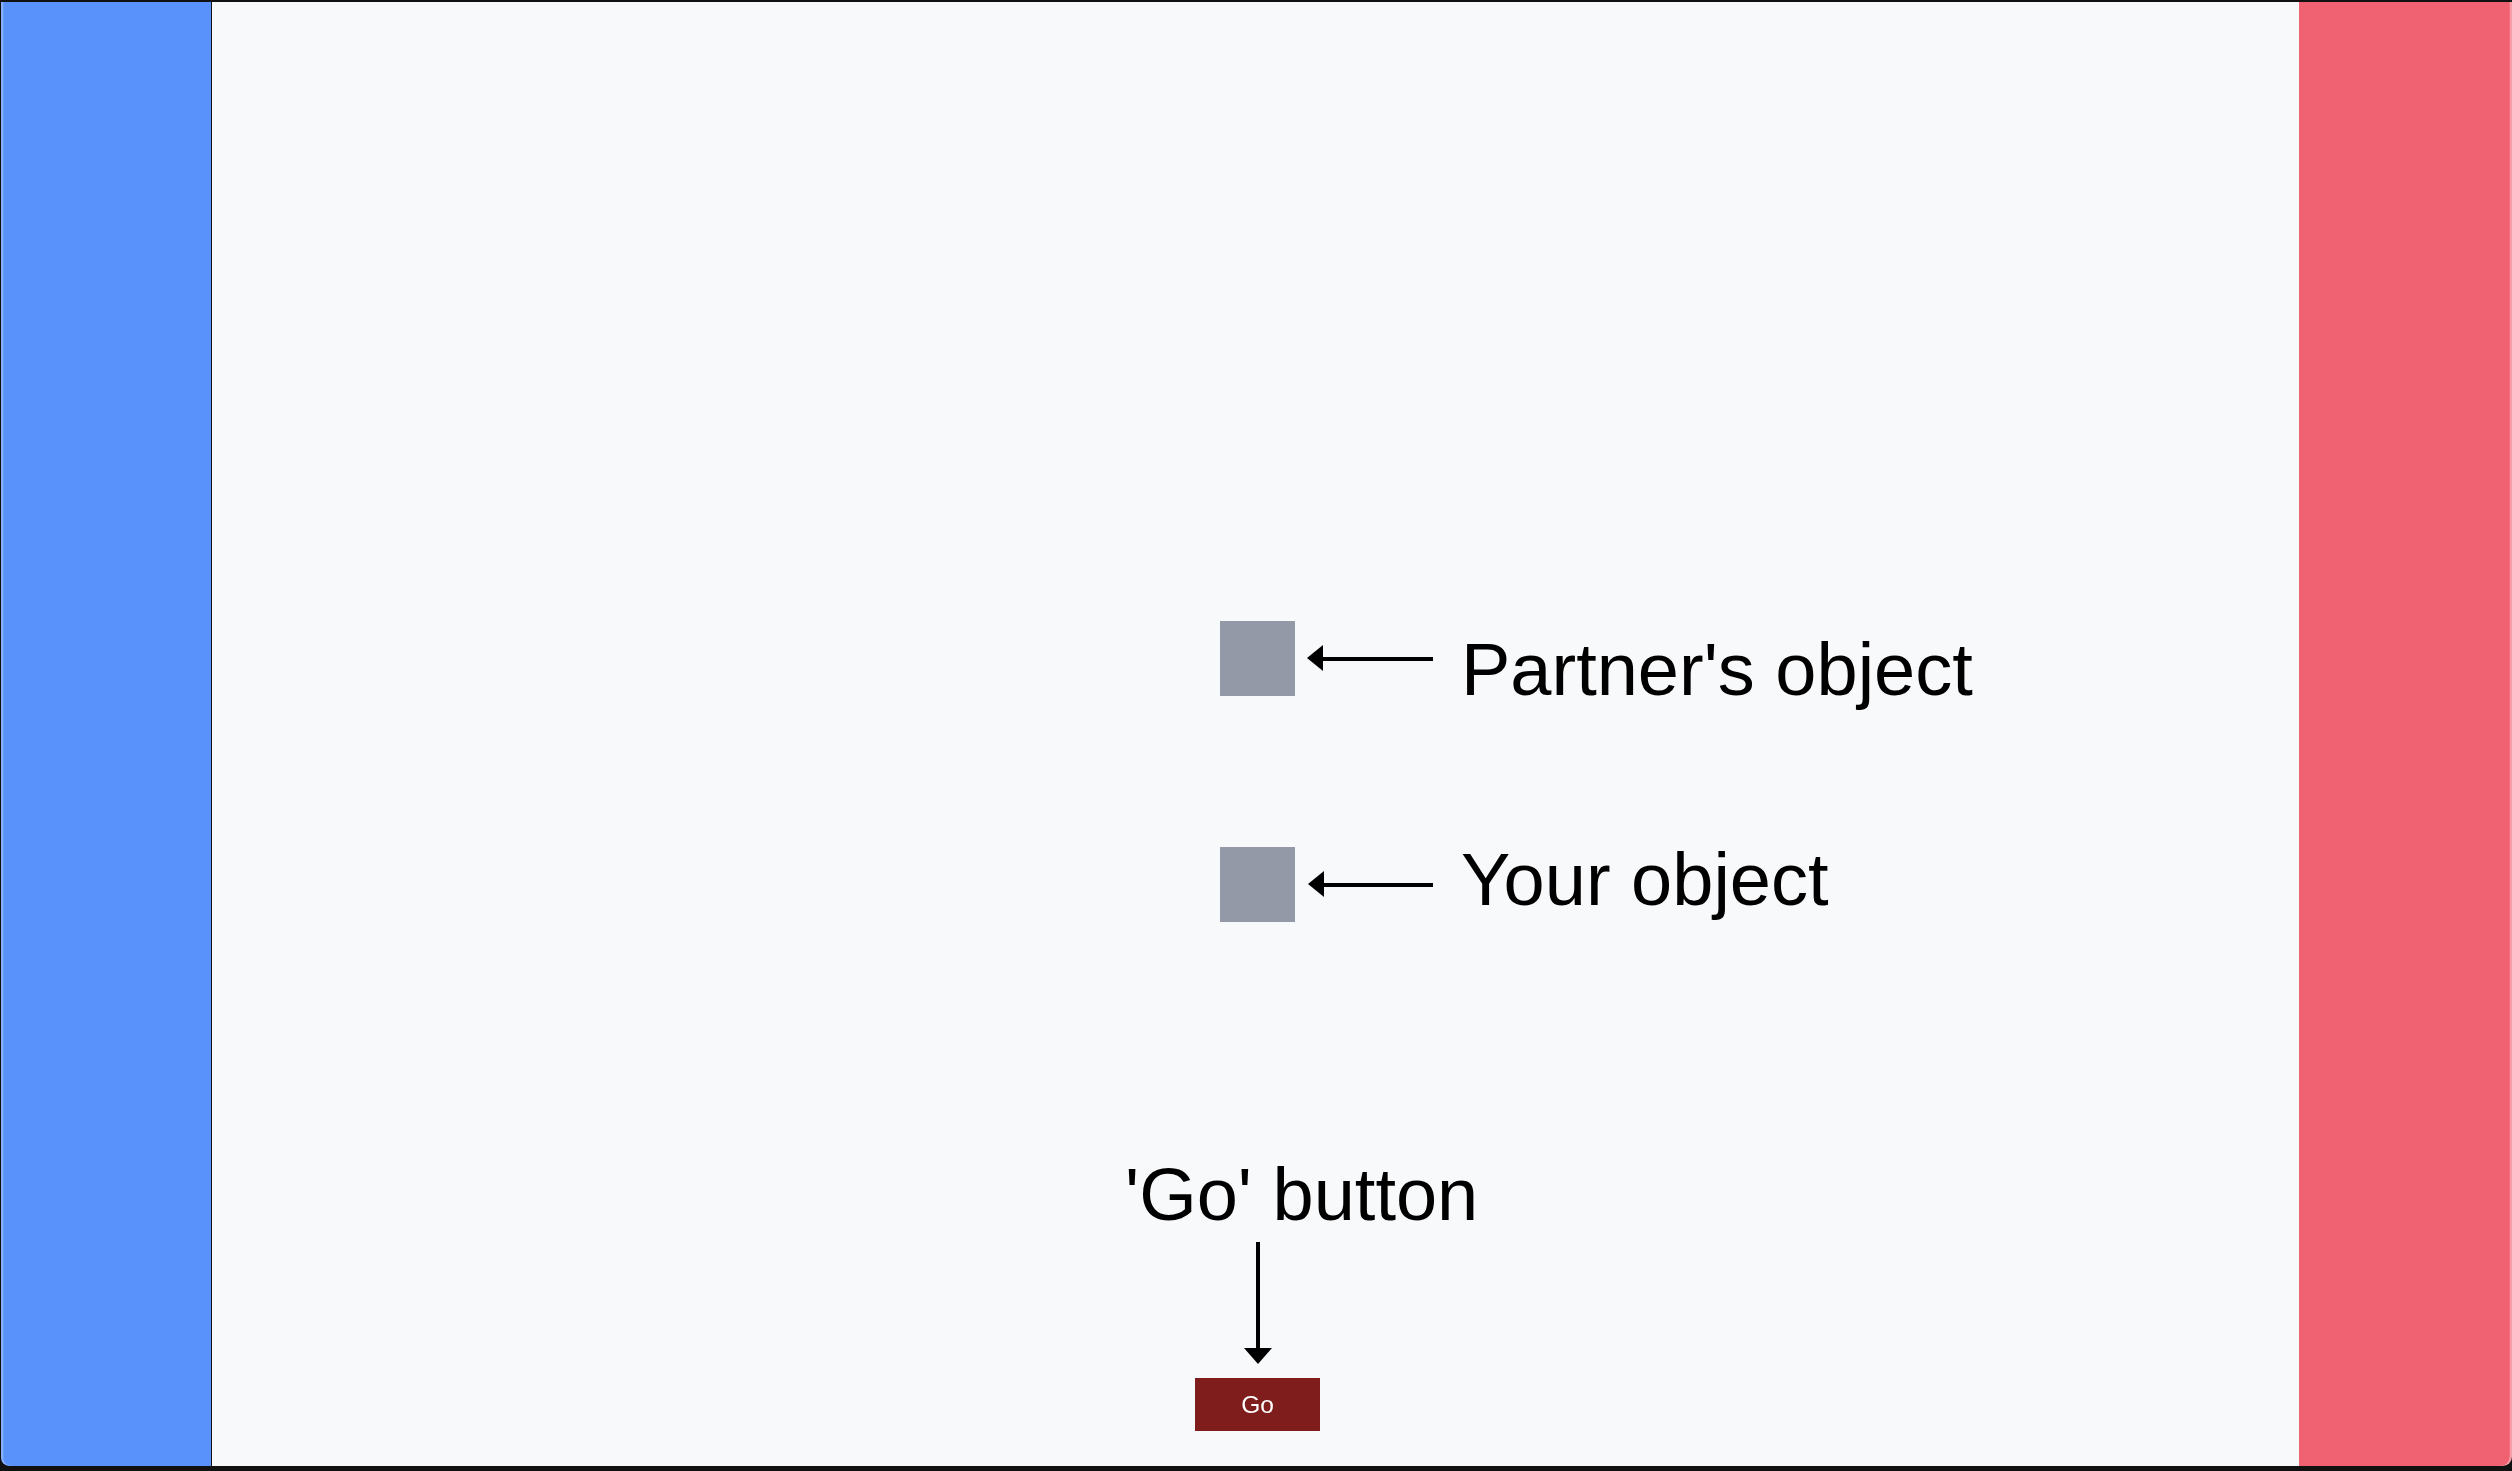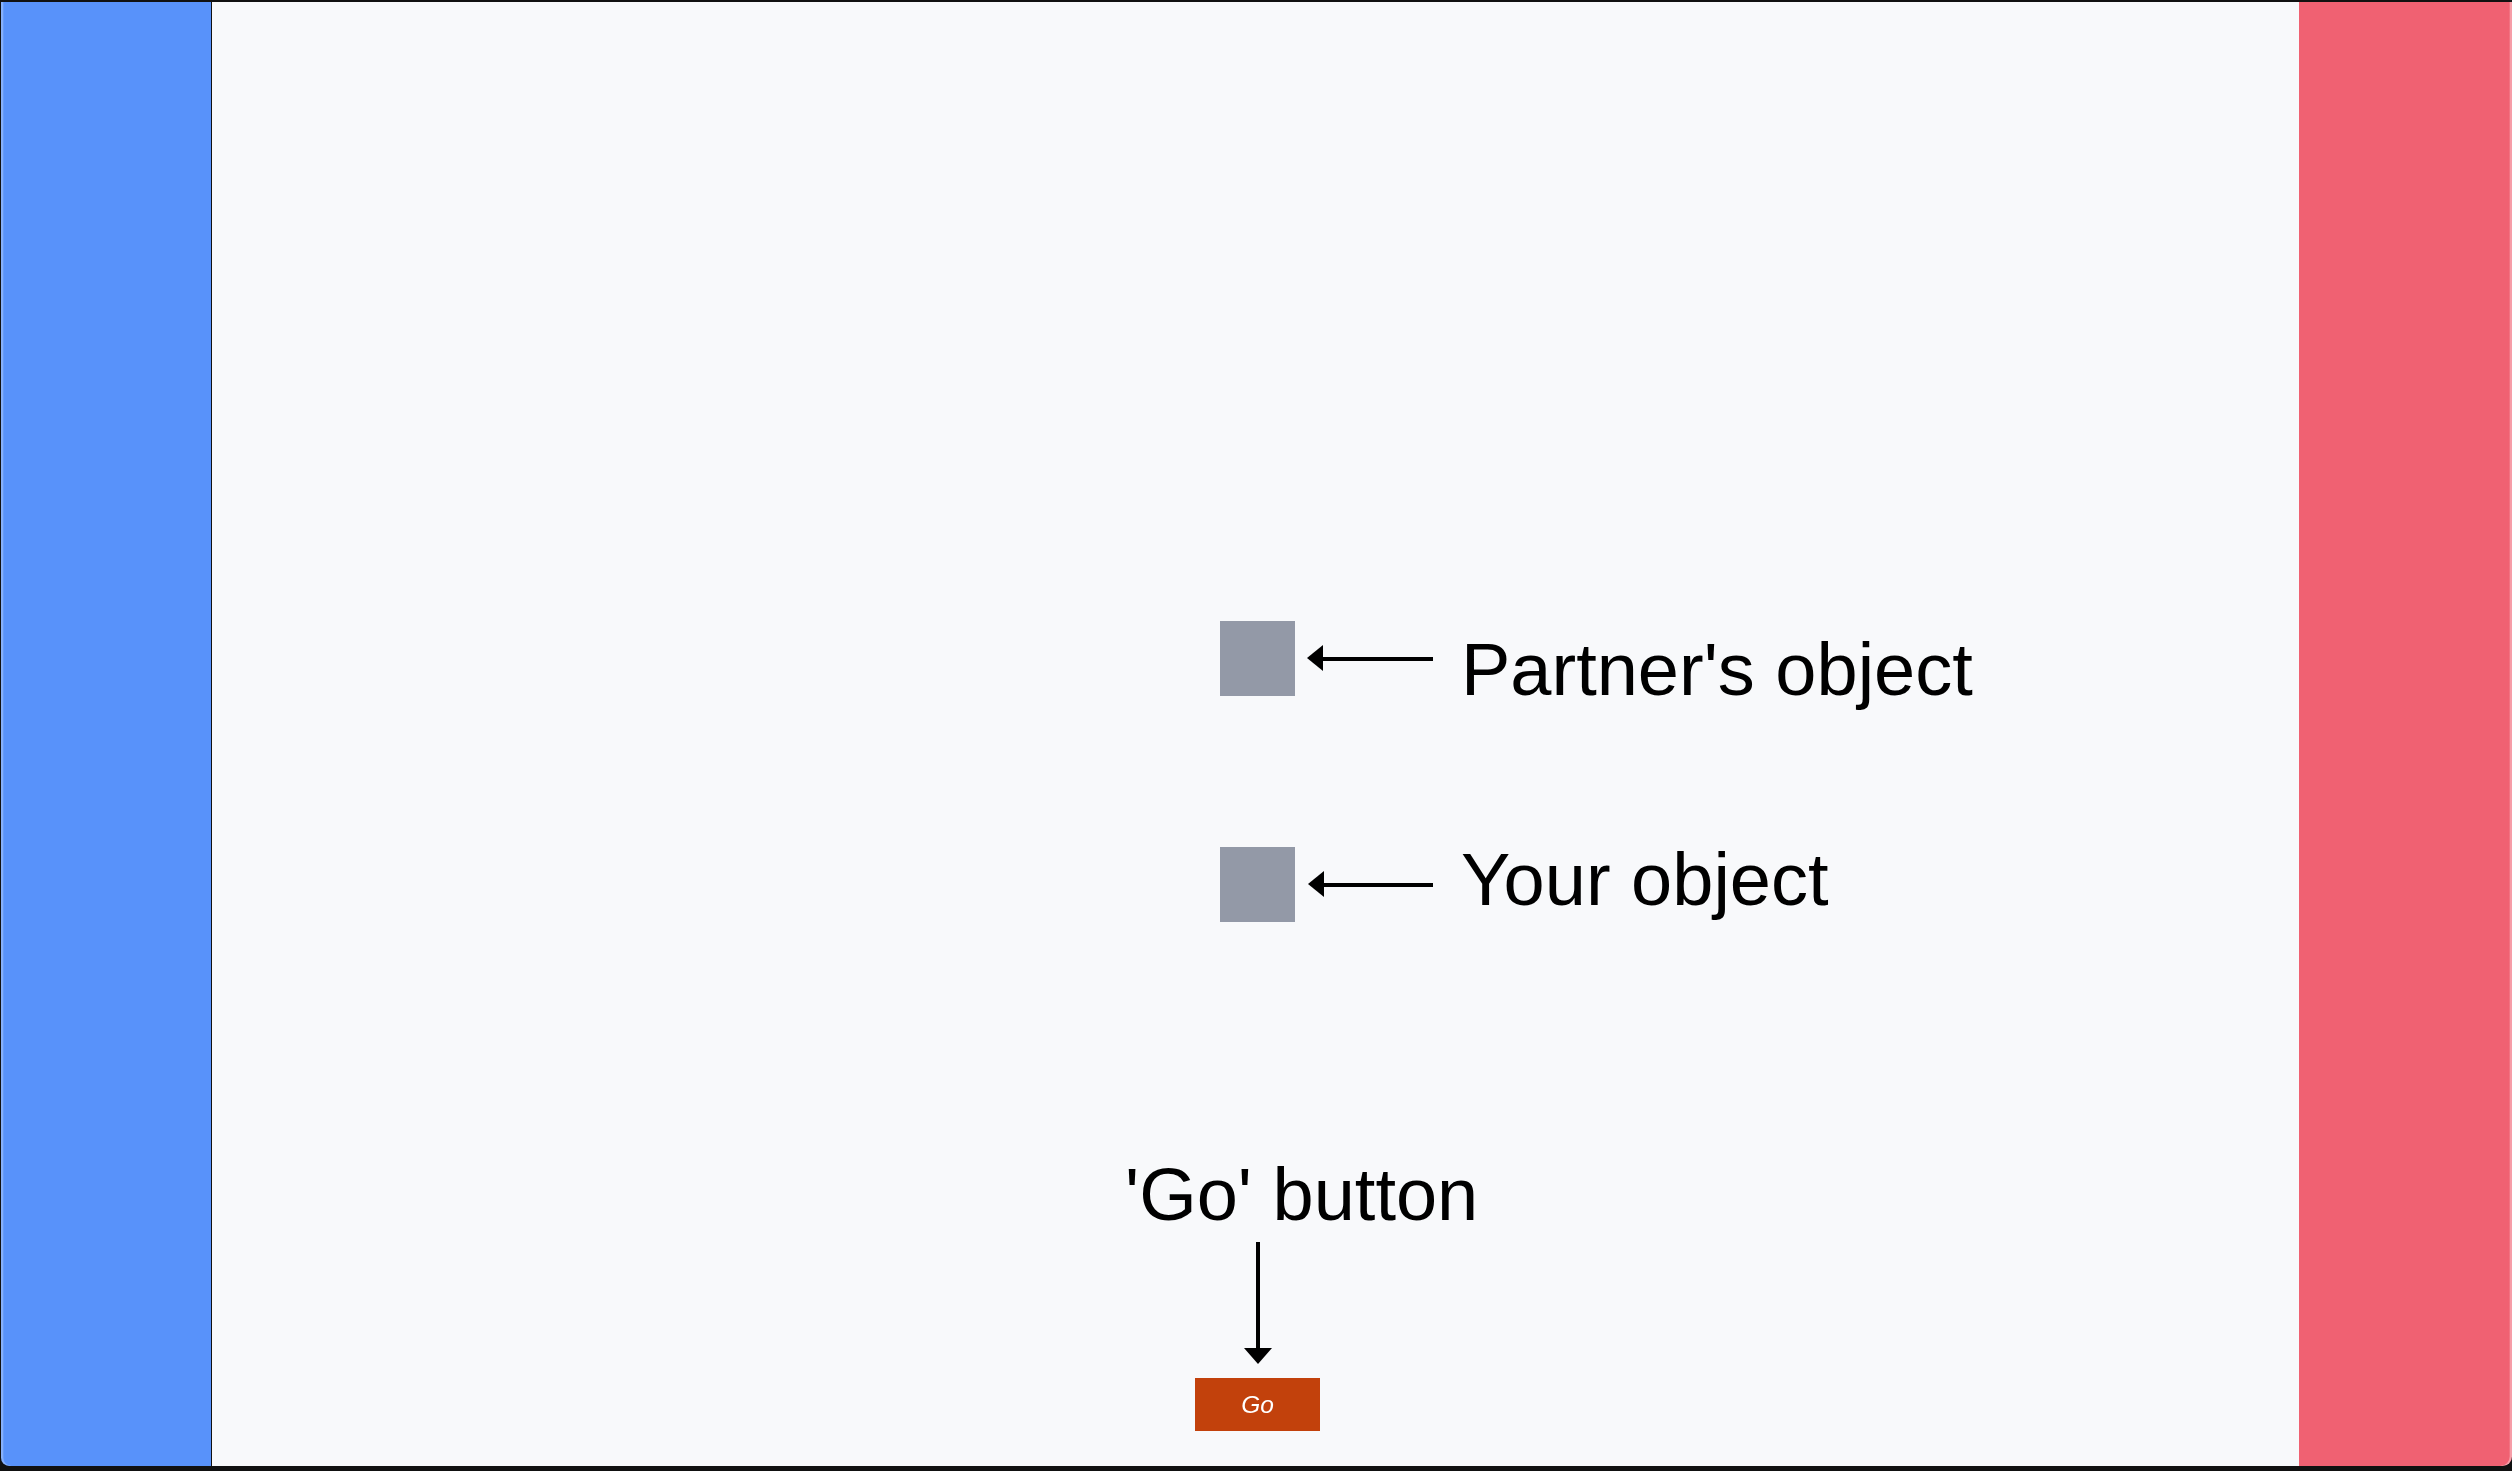--- a/index.html
+++ b/index.html
@@ -108,16 +108,16 @@
 
 <div class="square yours" style="background-color: rgb(147, 153, 167);"></div>
 <div class="arrow-part tri-left yours"></div>
 <div class="arrow-part h-line yours"></div>
 <div class="anno-label label-yours">Your object</div>
 
 <div class="anno-label label-go">'Go' button</div>
 <div class="arrow-part v-line"></div>
 <div class="arrow-part tri-down"></div>
 
-<button class="go-button" style="background-color: #c2410c; color: rgb(255, 255, 255); font-style: italic;">
+<button class="go-button" style="background-color: #7f1d1d; color: rgb(255, 255, 255);">
   <span>Go</span>
 </button>
 
 
 </body></html>

